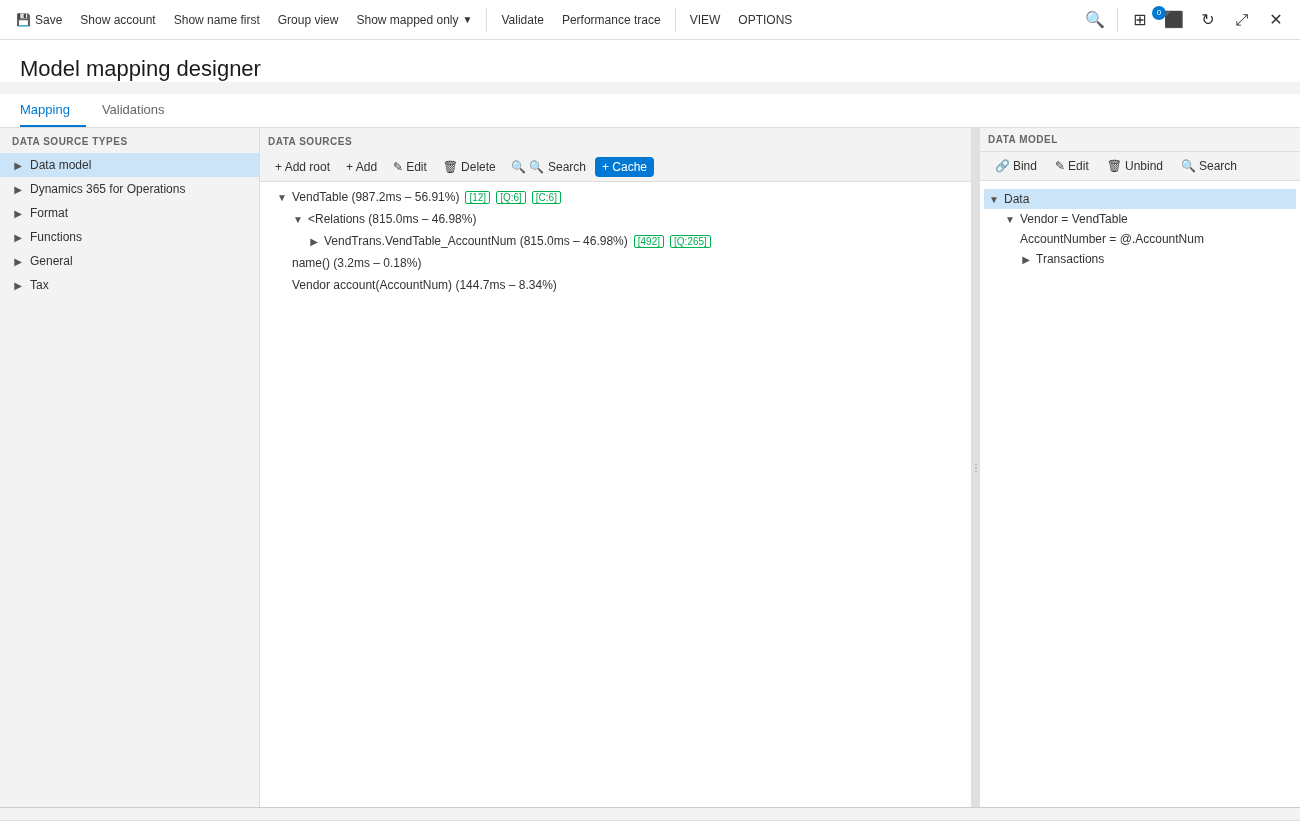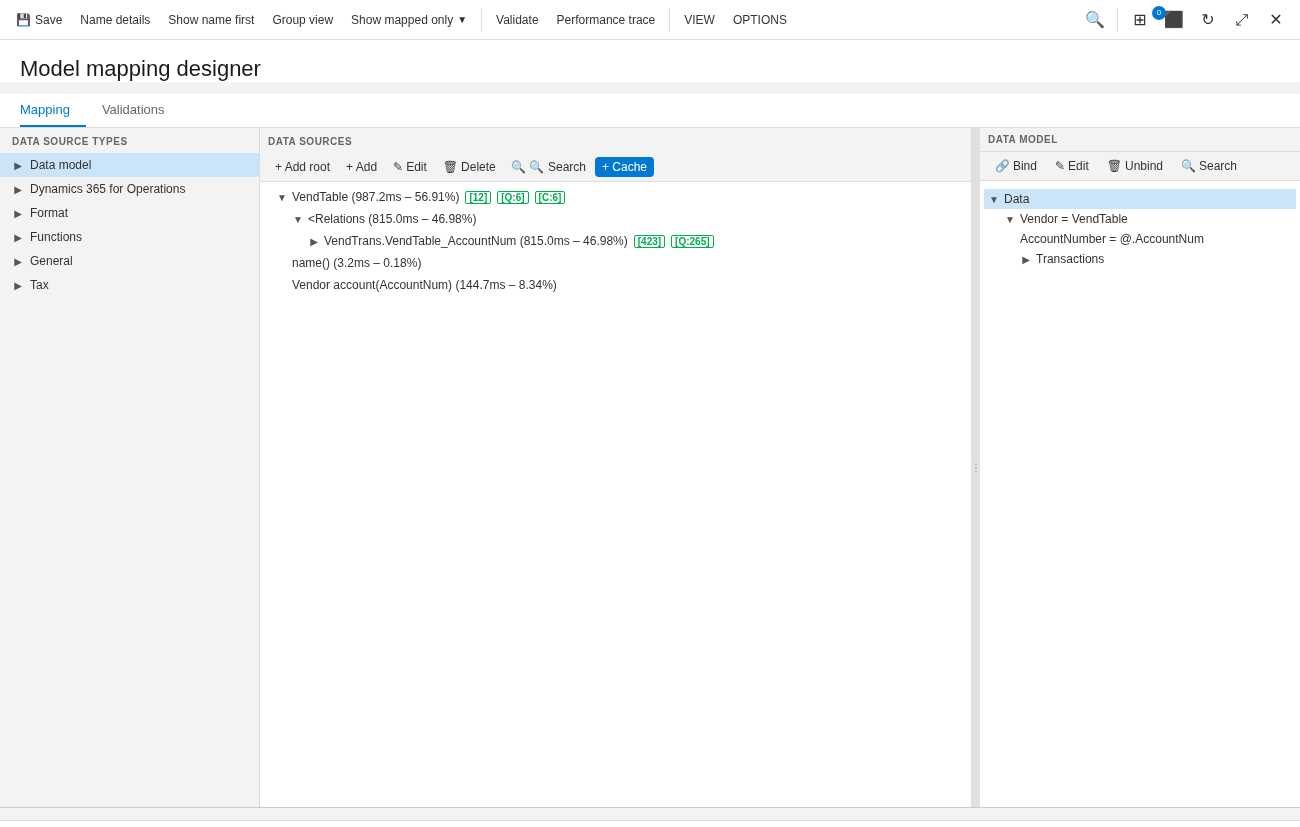--- a/index.html
+++ b/index.html
@@ -191,21 +191,21 @@
     .ds-item-level2 { padding-left: 32px; }
     .ds-item-level3 { padding-left: 48px; }
     .highlight-badge {
       display: inline-block;
       border: 1.5px solid #00b050;
       color: #00b050;
       font-size: 10px;
       padding: 0 3px;
       border-radius: 2px;
       margin-left: 2px;
-      font-weight: 700;
+      font-weight: 400;
     }
 
     
     .panel-right {
       width: 320px;
       background: #fff;
       display: flex;
       flex-direction: column;
       overflow: hidden;
     }
@@ -272,21 +272,21 @@
   </style>
 </head>
 <body>
 
 <div class="toolbar">
   <button class="toolbar-btn">
     <span>💾</span>
     <span>Save</span>
   </button>
   <button class="toolbar-btn">
-    <span>Name details</span>
+    <span>Show account</span>
   </button>
   <button class="toolbar-btn">
     <span>Show name first</span>
   </button>
   <button class="toolbar-btn">
     <span>Group view</span>
   </button>
   <button class="toolbar-btn">
     <span>Show mapped only</span>
     <span class="dropdown-arrow">▼</span>
@@ -393,21 +393,21 @@
       </div>
 
       <div class="ds-item ds-item-level2">
         <span class="tree-arrow">▼</span>
         <span>&lt;Relations (815.0ms – 46.98%)</span>
       </div>
 
       <div class="ds-item ds-item-level3">
         <span class="tree-arrow">▶</span>
         <span>VendTrans.VendTable_AccountNum (815.0ms – 46.98%)</span>
-        <span class="highlight-badge">[423]</span>
+        <span class="highlight-badge">[492]</span>
         <span class="highlight-badge">[Q:265]</span>
       </div>
 
       <div class="ds-item ds-item-level2">
         <span>name() (3.2ms – 0.18%)</span>
       </div>
 
       <div class="ds-item ds-item-level2">
         <span>Vendor account(AccountNum) (144.7ms – 8.34%)</span>
       </div>

